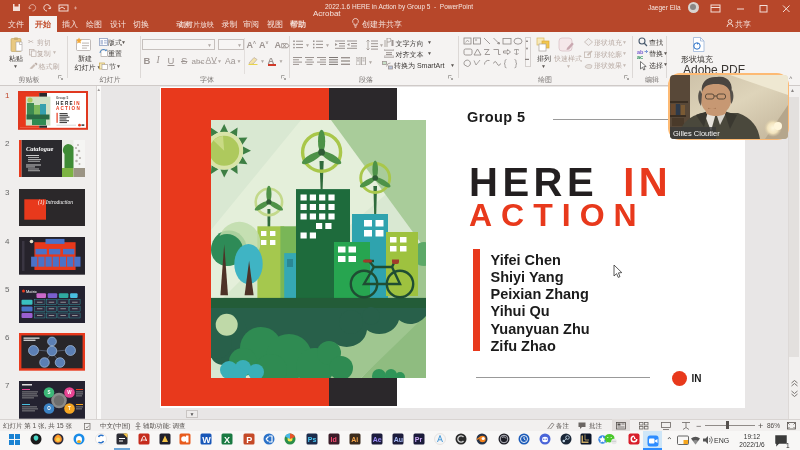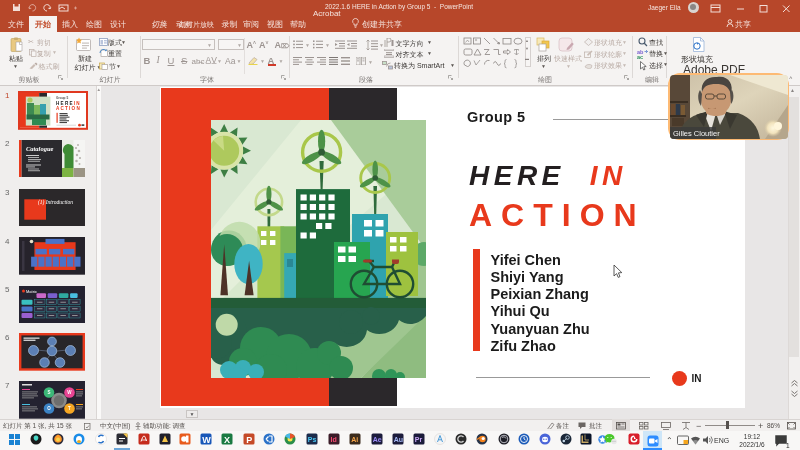--- a/index.html
+++ b/index.html
@@ -40,27 +40,27 @@
     </g>
   </svg>
 
   <div class="abs" style="left:0;top:15px;width:800px;height:17px;background:#B7472A;"></div>
   <div class="abs tabtxt" style="left:8px;top:19px;">文件</div>
   <div class="abs" style="left:29px;top:16px;width:28px;height:16px;background:#F5F3F2;"></div>
   <div class="abs" style="left:35px;top:19px;color:#C24B29;font-size:8px;font-weight:bold;">开始</div>
   <div class="abs tabtxt" style="left:62px;top:19px;">插入</div>
   <div class="abs tabtxt" style="left:86px;top:19px;">绘图</div>
   <div class="abs tabtxt" style="left:110px;top:19px;">设计</div>
-  <div class="abs tabtxt" style="left:151px;top:19px;font-style:italic;">切换</div>
+  <div class="abs tabtxt" style="left:133px;top:19px;">切换</div>
   <div class="abs tabtxt" style="left:156px;top:19px;margin-left:20px;">动画</div>
   <div class="abs tabtxt" style="left:179px;top:19.5px;font-size:7px;">幻灯片放映</div>
   <div class="abs tabtxt" style="left:221.5px;top:19px;">录制</div>
   <div class="abs tabtxt" style="left:243px;top:19px;">审阅</div>
   <div class="abs tabtxt" style="left:267px;top:19px;">视图</div>
-  <div class="abs tabtxt" style="left:290px;top:19px;">帮助</div>
+  <div class="abs tabtxt" style="left:290px;top:19px;font-weight:bold;">帮助</div>
   <div class="abs tabtxt" style="left:313px;top:9px;">Acrobat</div>
   <svg class="abs" style="left:352px;top:18px;" width="7" height="10" viewBox="0 0 7 10">
       <path d="M3.5 0.5 a2.8 2.8 0 0 1 1.5 5.2 l0 1.3 h-3 l0 -1.3 A2.8 2.8 0 0 1 3.5 0.5z M2.3 8 h2.4 M2.7 9.3 h1.6" fill="none" stroke="#F5E3DD" stroke-width="0.8"></path>
     </svg>
   <div class="abs tabtxt" style="left:362px;top:19px;">创建并共享</div>
   <div class="abs tabtxt" style="left:735px;top:19px;">共享</div>
   <svg class="abs" style="left:726px;top:19px;" width="8" height="9" viewBox="0 0 8 9">
     <circle cx="4" cy="2.5" r="1.8" fill="none" stroke="#F5E3DD" stroke-width="0.9"></circle>
     <path d="M1 8 a3 3.2 0 0 1 6 0" fill="none" stroke="#F5E3DD" stroke-width="0.9"></path>
   </svg>
@@ -766,21 +766,21 @@
         <path d="M153 164 L163 147 L181 147 L189 164 L167 164 Z"></path>
         <path d="M163 147 L158 141 M154 141 L163 141"></path>
         <path d="M181 147 L184 141"></path>
       </g>
       <path d="M181 139.5 l7 0 l0 2.5 a2 2 0 0 1 -2 2 l-3 0 a2 2 0 0 1 -2 -2 Z" fill="#A03A2A"></path>
       <rect x="152" y="139.5" width="9" height="3" rx="1.5" fill="#A03A2A"></rect>
     </svg>
 
     <div class="abs" style="left:467px;top:109px;font-size:14.5px;font-weight:bold;letter-spacing:0.4px;color:#1B1B1B;">Group 5</div>
     <div class="abs" style="left:552.5px;top:119px;width:192px;height:1px;background:#9A9A9A;"></div>
-    <div class="abs" style="left:469px;top:160px;font-size:28px;font-weight:bold;letter-spacing:4.5px;color:#231F20;white-space:nowrap;font-style:italic;">HERE<span style="color:#E8391C;margin-left:25px;">IN</span></div>
+    <div class="abs" style="left:469px;top:160px;font-size:40px;font-weight:bold;letter-spacing:4.5px;color:#231F20;white-space:nowrap;">HERE<span style="color:#E8391C;margin-left:25px;">IN</span></div>
     <div class="abs" style="left:469px;top:197px;font-size:32px;font-weight:bold;letter-spacing:9px;color:#E8391C;">ACTION</div>
     <div class="abs" style="left:472.5px;top:248.5px;width:7.5px;height:102px;background:#E8391C;"></div>
     <div class="abs" style="left:490.5px;top:251.5px;font-size:14.5px;font-weight:bold;color:#1B1B1B;line-height:17.3px;">Yifei Chen<br>Shiyi Yang<br>Peixian Zhang<br>Yihui Qu<br>Yuanyuan Zhu<br>Zifu Zhao</div>
     <div class="abs" style="left:475.5px;top:377px;width:174.5px;height:1px;background:#999999;"></div>
     <div class="abs" style="left:671.5px;top:370.5px;width:15px;height:15px;border-radius:50%;background:#E8391C;"></div>
     <div class="abs" style="left:691.5px;top:372.5px;font-size:10px;font-weight:bold;color:#1B1B1B;">IN</div>
     <svg class="abs" style="left:613px;top:265px;" width="10" height="14" viewBox="0 0 10 14">
       <path d="M1 0 L1 11 L3.6 8.6 L5.2 12.4 L7 11.6 L5.4 7.9 L8.8 7.6 Z" fill="#FFFFFF" stroke="#333333" stroke-width="0.8"></path>
     </svg>
   </div>

